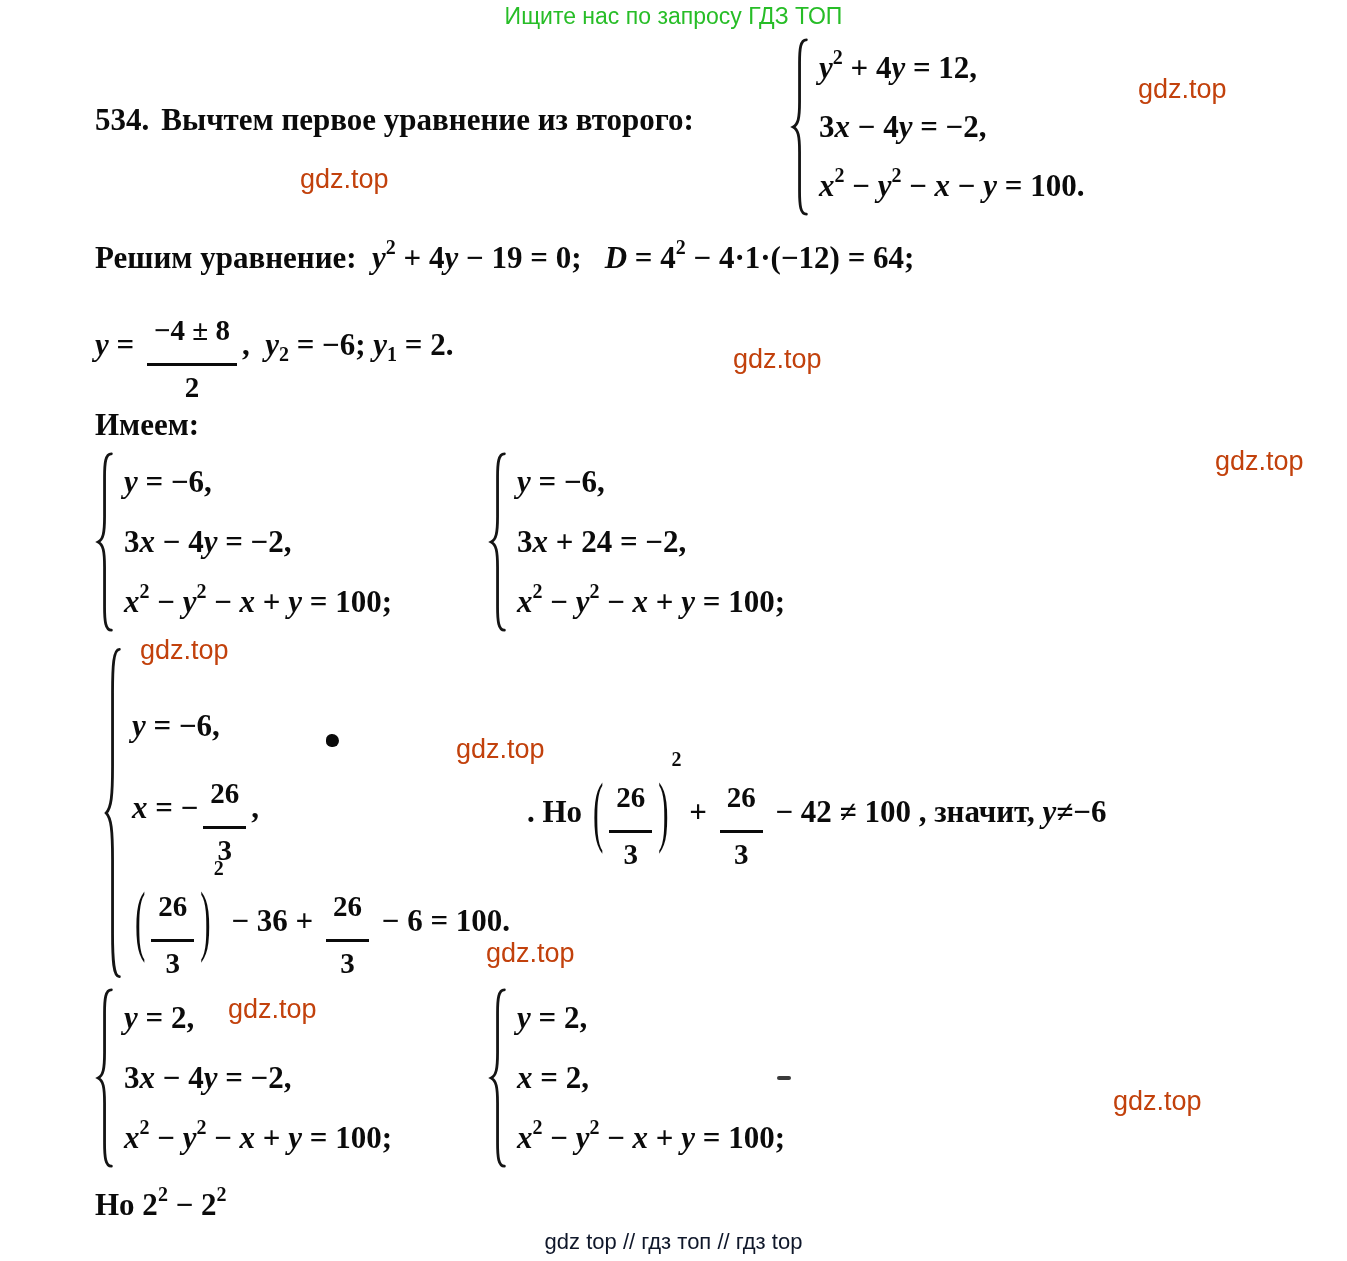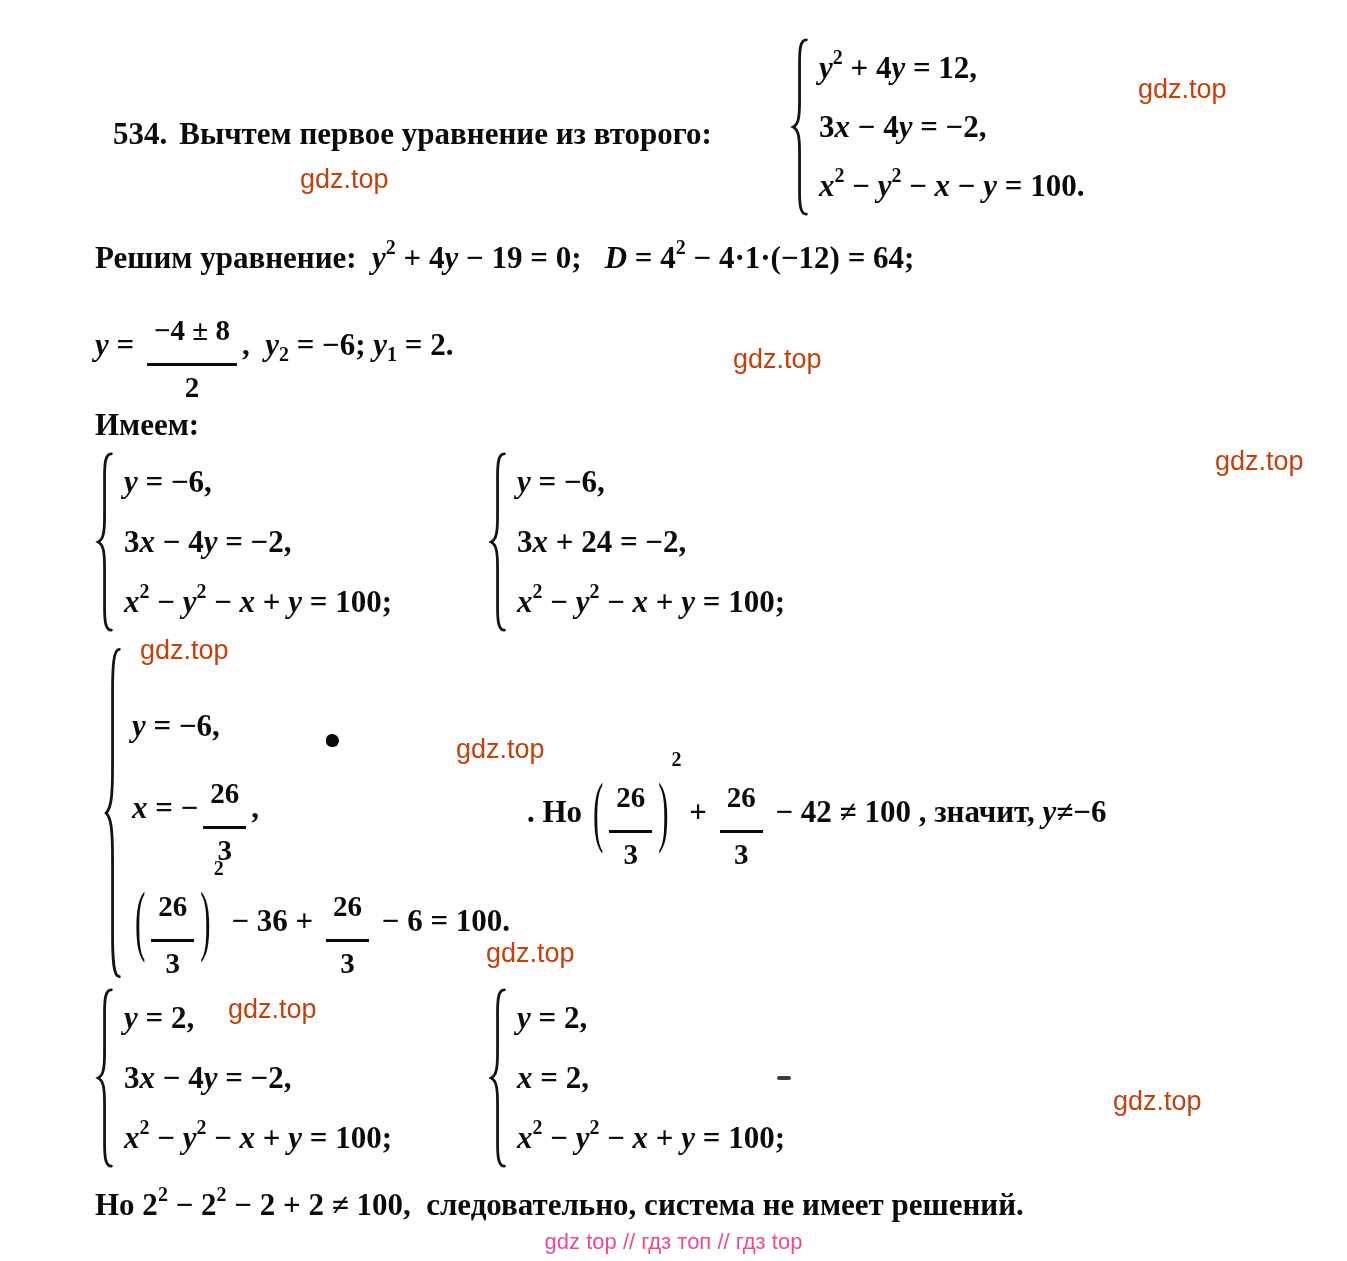--- a/index.html
+++ b/index.html
@@ -60,22 +60,23 @@
   .ink-dash {
     position:absolute; left:777px; top:1076px; width:14px; height:4px;
     background:#3a3a3a; border-radius:2px;
   }
 </style>
 </head>
 <body>
 
 <div id="page">
 
+  <div class="banner" style="color: rgb(39, 189, 39);">Ищите нас по запросу ГДЗ ТОП</div>
 
-  <div class="mline" style="left:95px; top:110px; height:48px;margin-left:18px;">
+  <div class="mline" style="left:95px; top:96px; height:48px;">
     <span class="prob-num">534.</span>
     <span>Вычтем первое уравнение из второго:</span>
   </div>
 
   <div class="sys sys-1" style="left:790px; top:38px; height:178px;">
     <svg class="brace" viewBox="0 0 22 100" preserveAspectRatio="none" style="height:178px;">
       <path d="M18 1 C 11.5 1 10.5 6 10.5 14 L 10.5 36 C 10.5 45 9 48.5 3.5 50 C 9 51.5 10.5 55 10.5 64 L 10.5 86 C 10.5 94 11.5 99 18 99"></path>
     </svg>
     <div class="rows">
       <div class="row"><span class="m-i">y</span><span class="m-sup">2</span><span class="m-r"> + 4</span><span class="m-i">y</span><span class="m-r"> = 12,</span></div>
@@ -140,30 +141,30 @@
     <svg class="brace" viewBox="0 0 22 100" preserveAspectRatio="none" style="height:180px;">
       <path d="M18 1 C 11.5 1 10.5 6 10.5 14 L 10.5 36 C 10.5 45 9 48.5 3.5 50 C 9 51.5 10.5 55 10.5 64 L 10.5 86 C 10.5 94 11.5 99 18 99"></path>
     </svg>
     <div class="rows">
       <div class="row"><span class="m-i">y</span><span class="m-r"> = 2,</span></div>
       <div class="row"><span class="m-i">x</span><span class="m-r"> = 2,</span></div>
       <div class="row"><span class="m-i">x</span><span class="m-sup">2</span><span class="m-r"> − </span><span class="m-i">y</span><span class="m-sup">2</span><span class="m-r"> − </span><span class="m-i">x</span><span class="m-r"> + </span><span class="m-i">y</span><span class="m-r"> = 100;</span></div>
     </div>
   </div>
 
-  <div class="mline" style="left:95px; top:1178px; height:54px;text-align:right;"><span class="m-r">Но 2</span><span class="m-sup">2</span><span class="m-r"> − 2</span><span class="m-sup">2</span><span class="m-r"> − 2 + 2 ≠ 100,  следовательно, система не имеет решений.</span></div>
+  <div class="mline" style="left:95px; top:1178px; height:54px;text-align:right;"><span class="m-r">Но 2</span><span class="m-sup">2</span><span class="m-r"> − 2</span><span class="m-sup">2</span></div>
 
   <span class="wm" style="left:300px; top:164px;">gdz.top</span>
   <span class="wm" style="left:1138px; top:74px;">gdz.top</span>
   <span class="wm" style="left:733px; top:344px;">gdz.top</span>
   <span class="wm" style="left:1215px; top:446px;">gdz.top</span>
   <span class="wm" style="left:140px; top:635px;">gdz.top</span>
   <span class="wm" style="left:456px; top:734px;">gdz.top</span>
   <span class="wm" style="left:486px; top:938px;">gdz.top</span>
   <span class="wm" style="left:228px; top:994px;">gdz.top</span>
   <span class="wm" style="left:1113px; top:1086px;">gdz.top</span>
 
   <div class="ink-dot"></div>
   <div class="ink-dash"></div>
 
-  <div class="footer" style="color: #ec4899;">gdz top  //  гдз топ  //  гдз top</div>
+  <div class="footer" style="color: #0f172a;">gdz top  //  гдз топ  //  гдз top</div>
 
 </div>
 
 </body></html>

